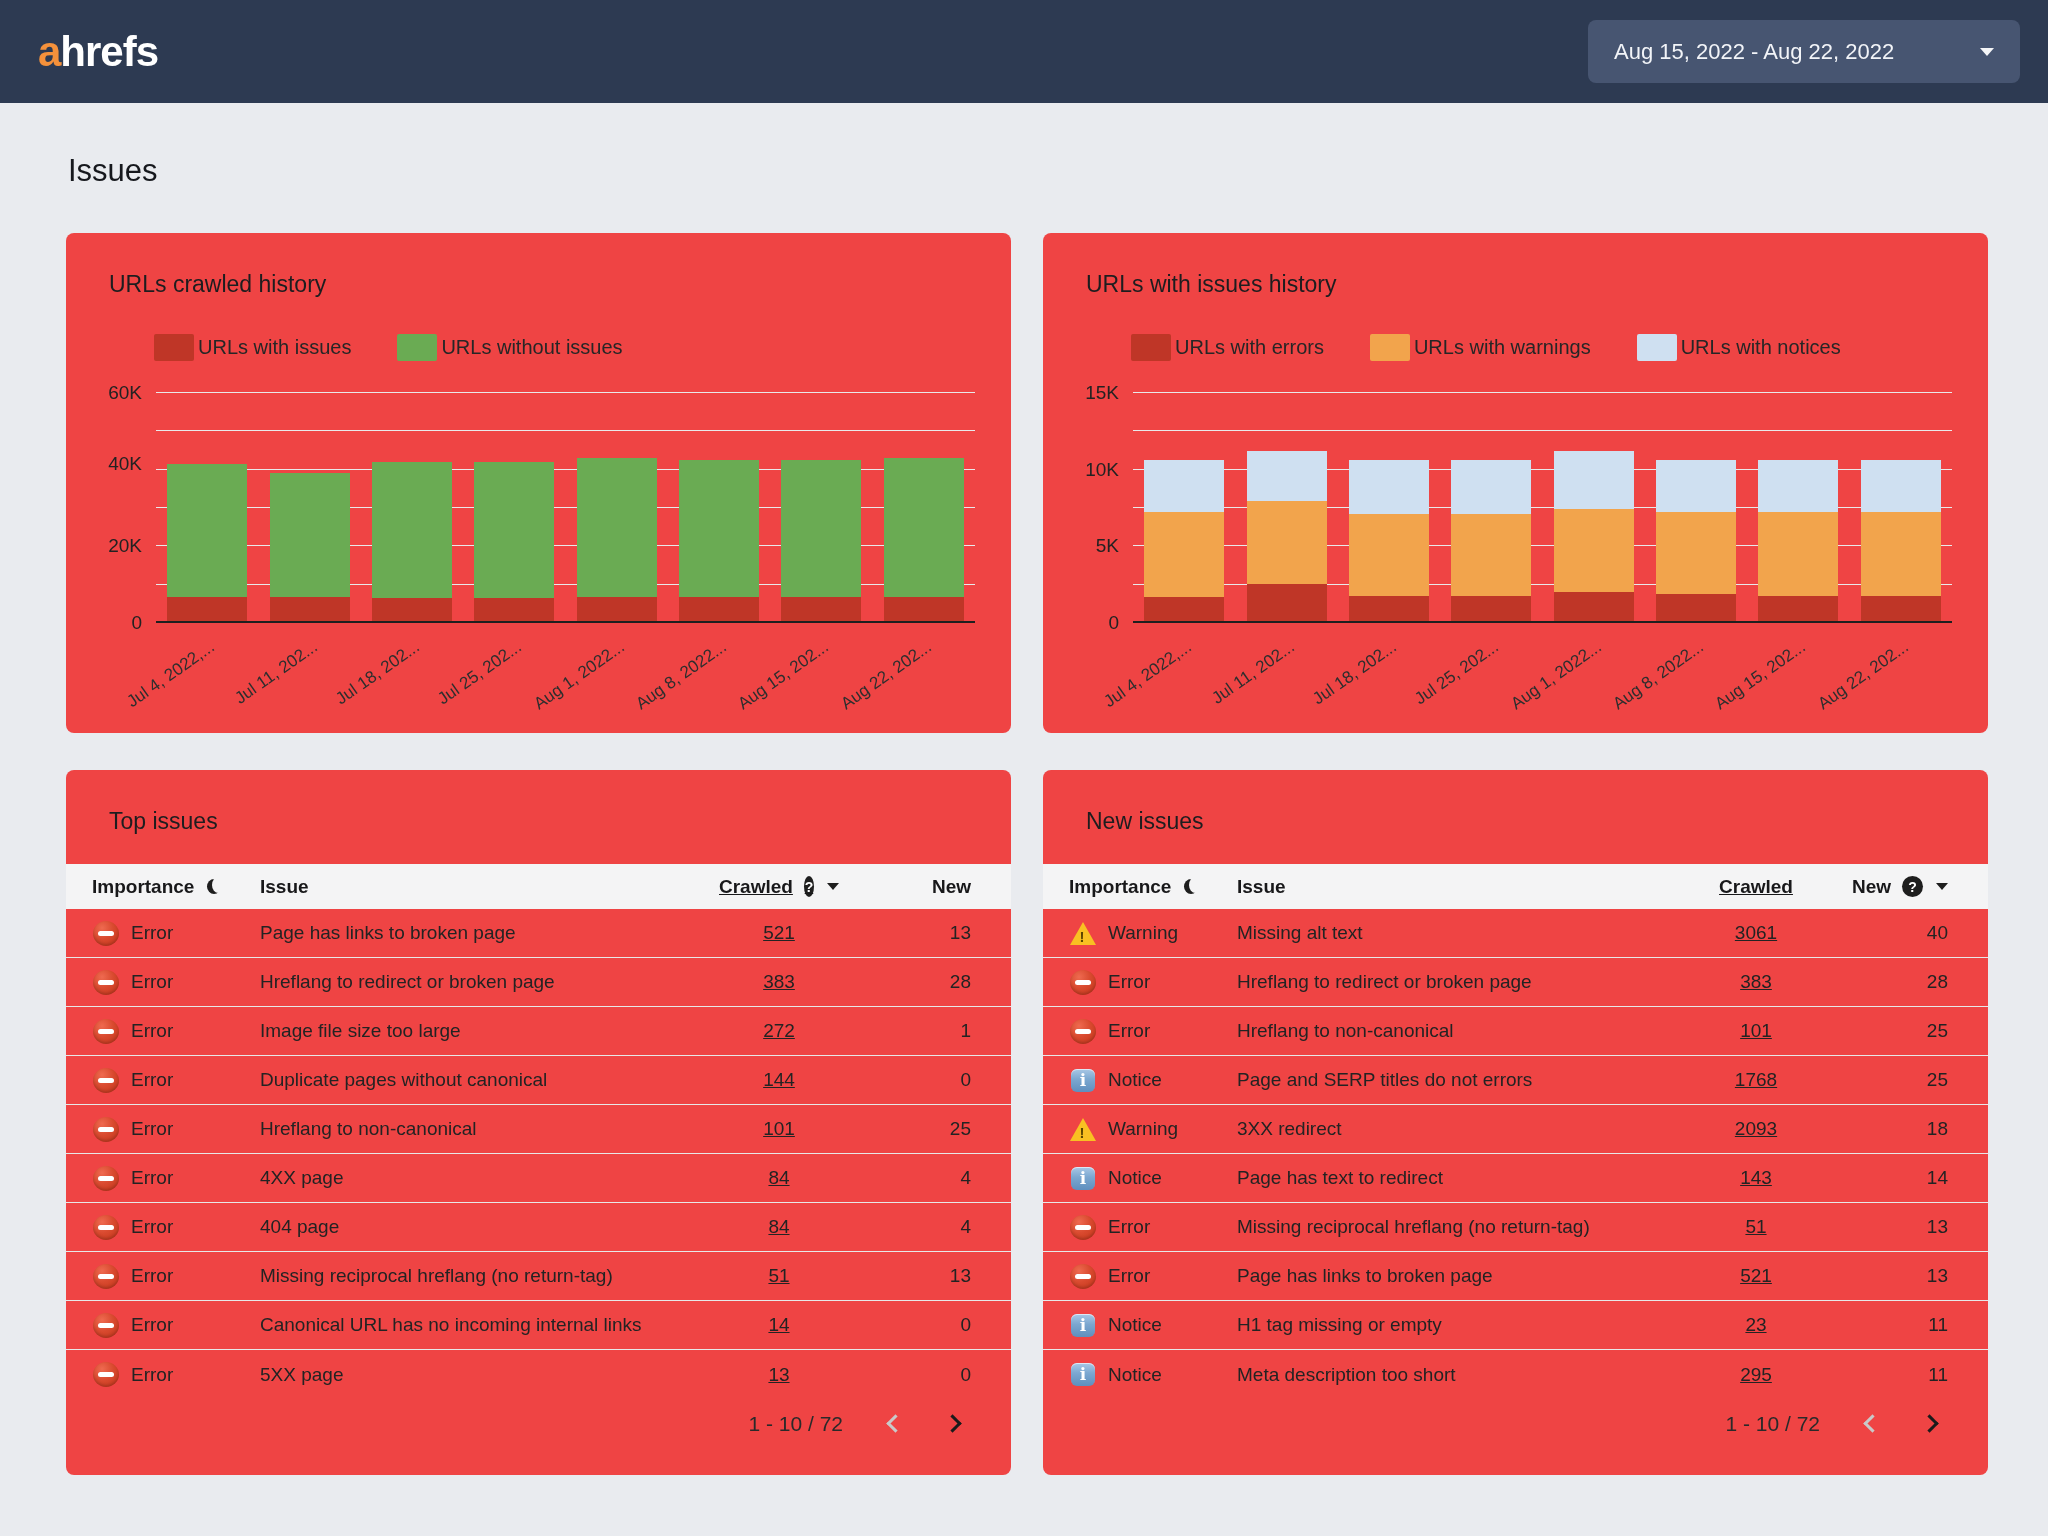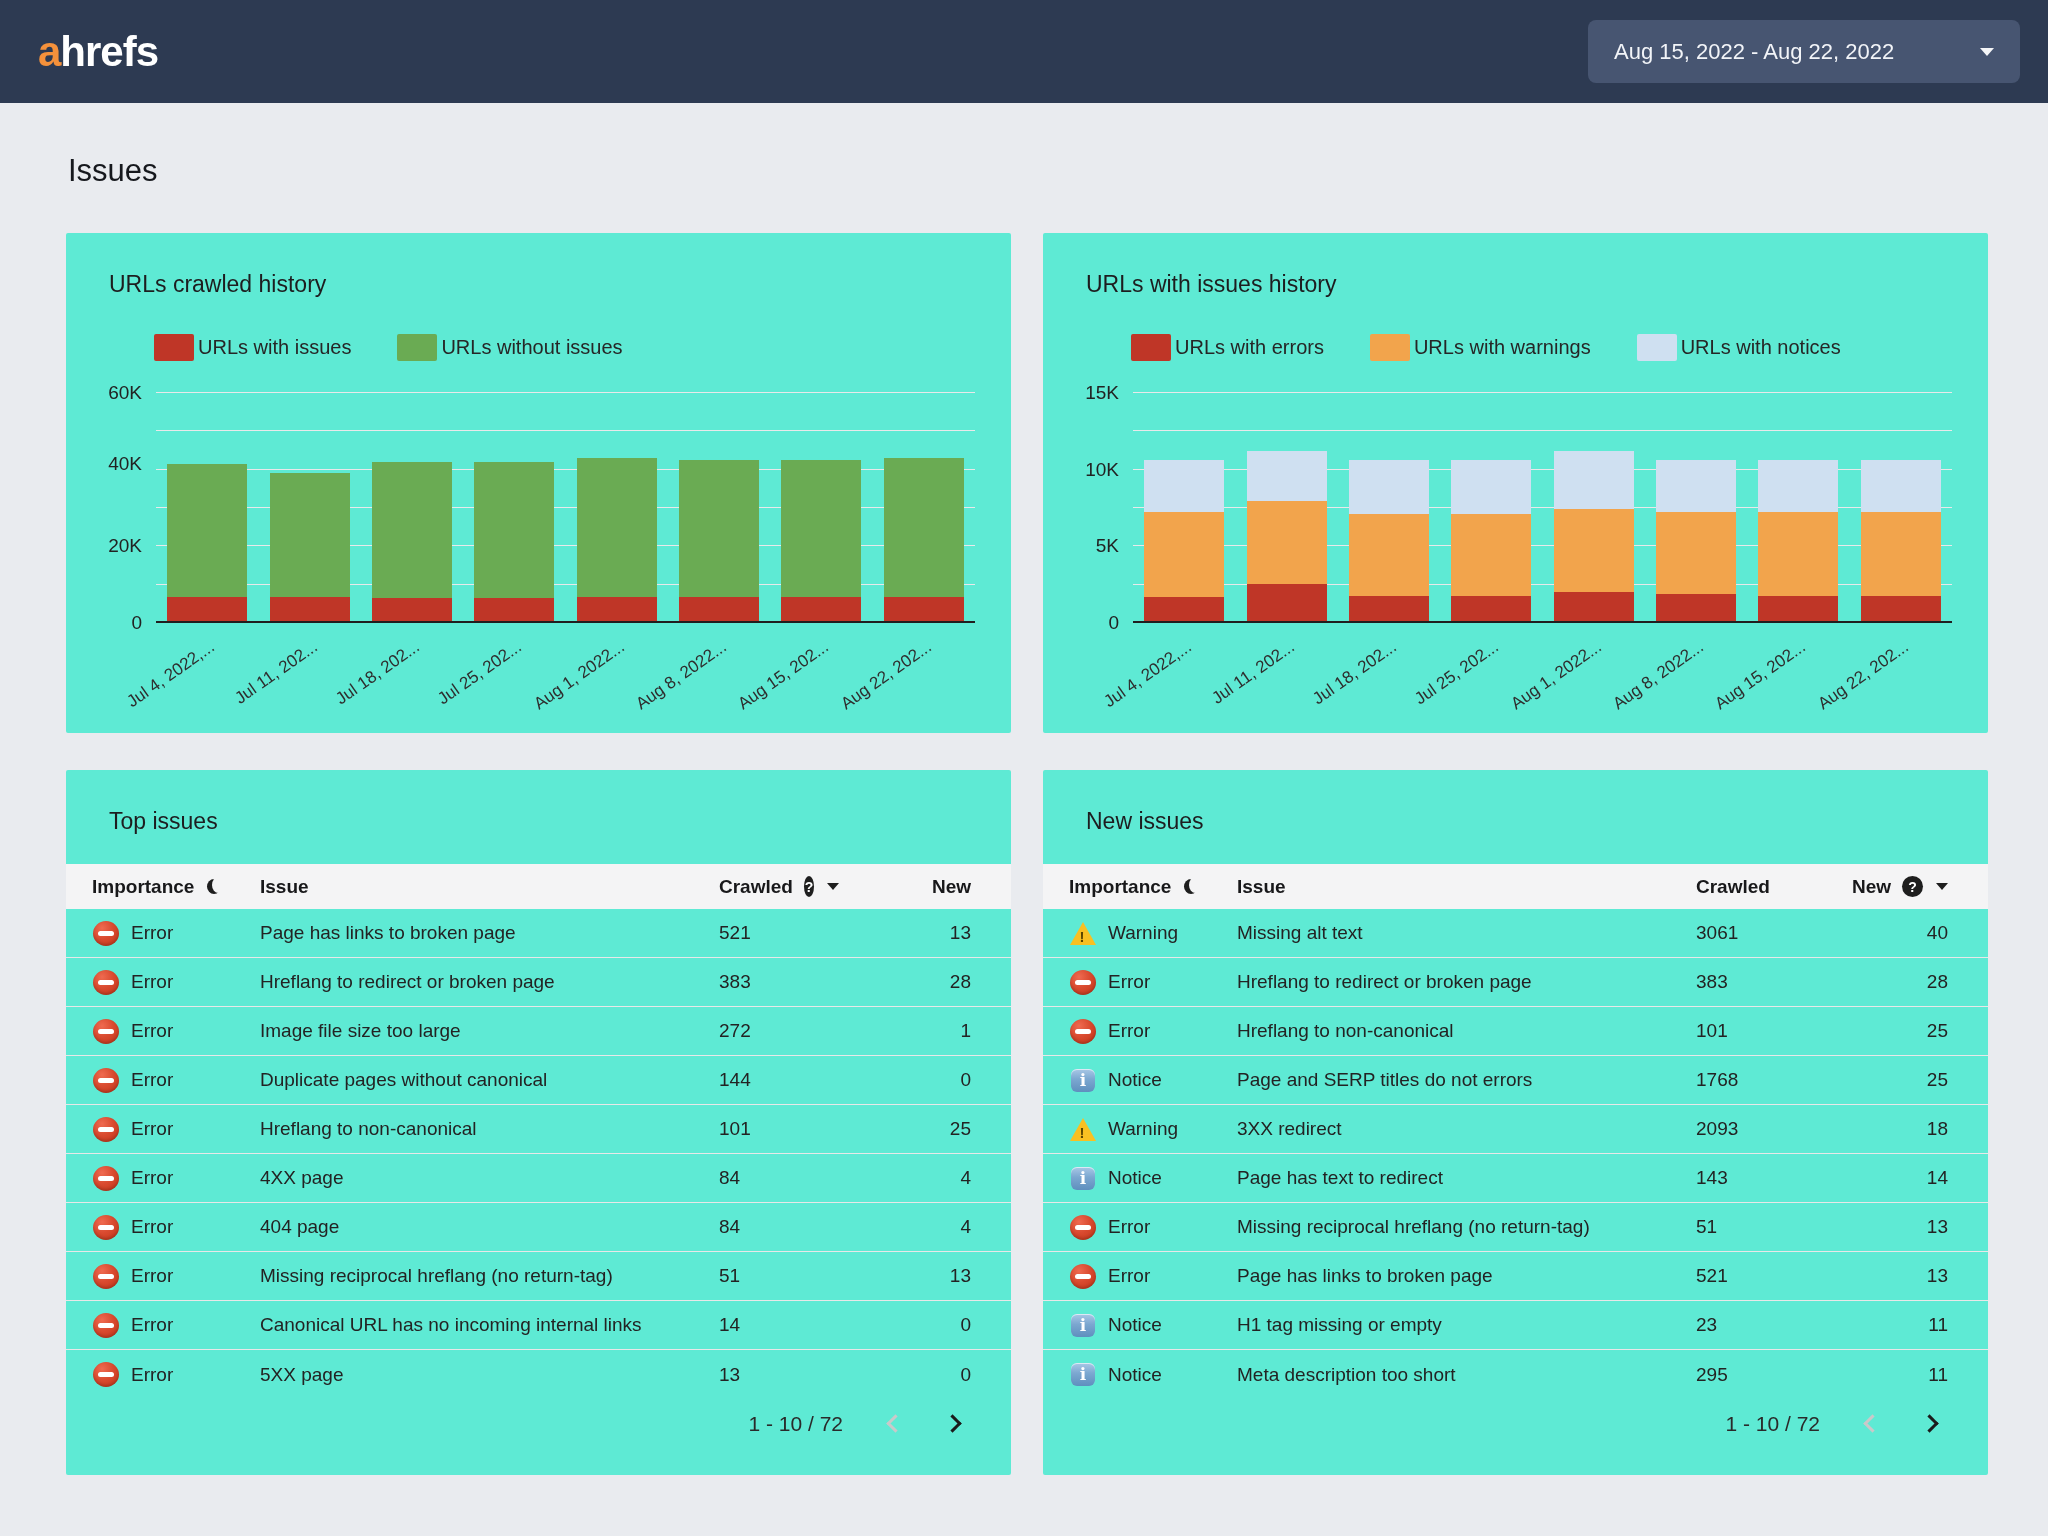--- a/index.html
+++ b/index.html
@@ -19,21 +19,21 @@
   .hdr-btn.daterange { width:432px; margin-left:30px; }
   .proj-label { color:#ffffff; }
   .proj-value { color:#c6cedd; margin-left:8px; }
   .dd-caret { width:0; height:0; border-left:7px solid transparent; border-right:7px solid transparent;
     border-top:8px solid #ffffff; opacity:.95; }
 
   
   main { padding:0 66px; }
   h1.page-title { margin:50px 0 0 2px; font-size:31px; font-weight:400; color:#16181d; }
   .grid { display:grid; grid-template-columns:945px 945px; gap:37px 32px; margin-top:44px; }
-  .card { background:#5eead4; border-radius:2px; overflow:hidden; }
+  .card { background:#ef4444; border-radius:8px; overflow:hidden; }
   .chart-card { height:500px; }
   .table-card { height:705px; }
   h2.card-title { margin:38px 0 0 43px; font-size:23px; font-weight:500; color:#1d1d1f; }
 
   
   .legend { display:flex; align-items:center; gap:46px; margin:36px 0 0 88px; }
   .legend-item { display:flex; align-items:center; gap:4px; }
   .swatch { width:40px; height:27px; border-radius:2px; flex:0 0 40px; }
   .legend-label { font-size:20px; color:#262626; }
   .chart { position:relative; height:352px; margin:32px 36px 0 0; }
@@ -48,21 +48,21 @@
     white-space:nowrap; }
 
   
   .thead,.trow { display:flex; align-items:center; padding:0 40px 0 26px; }
   .thead { height:45px; background:#f4f4f5; font-weight:700; font-size:19px; color:#18181a;
     margin-top:29px; }
   .trow { height:49px; border-bottom:1px solid #e8e8e8; font-size:19px; color:#232323; }
   .tbody .trow:last-of-type { border-bottom:none; }
   .col-imp { width:168px; display:flex; align-items:center; gap:11px; }
   .col-issue { flex:1; }
-  .col-crawled { width:120px; display:flex; justify-content:space-between; align-items:center; }
+  .col-crawled { width:120px; display:flex; justify-content:center; align-items:center;text-decoration:underline; }
   .col-new { width:132px; display:flex; justify-content:flex-end; align-items:center; }
 
   
   .sev-icon { width:28px; height:27px; position:relative; flex:0 0 28px; display:inline-block; }
   .sev-icon.error::before { content:""; position:absolute; inset:1px; border-radius:50%;
     background:radial-gradient(circle at 35% 28%, #ef6a50 0%, #d94a2f 45%, #c13418 100%);
     box-shadow:inset 0 -2px 3px rgba(0,0,0,.18); }
   .sev-icon.error::after { content:""; position:absolute; left:6px; top:11px; width:16px; height:5px;
     border-radius:2.5px; background:#ffffff; }
   .sev-icon.warning::before { content:""; position:absolute; left:1px; top:2px; width:0; height:0;

